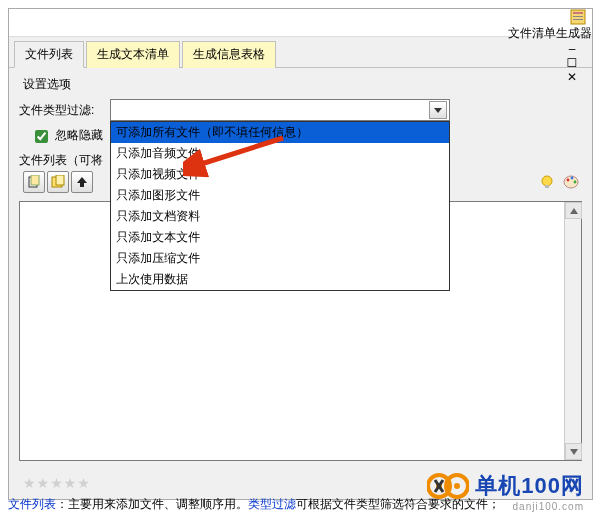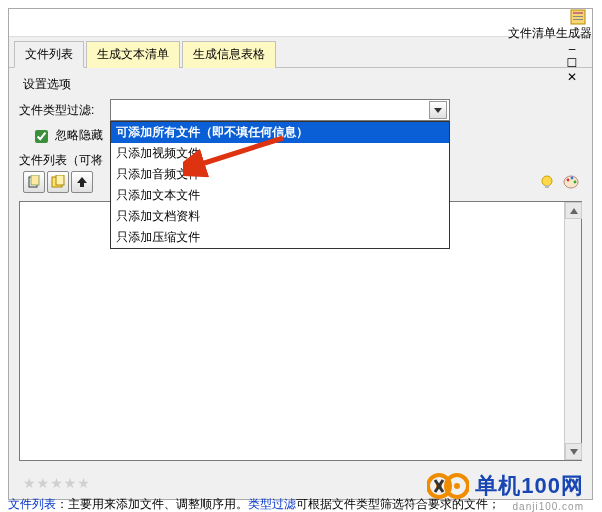--- a/index.html
+++ b/index.html
@@ -15,21 +15,21 @@
   .tab-body   { padding:6px 10px 4px 10px; }
   .section-lbl{ margin:2px 0 6px 4px; }
   .row1       { display:flex; align-items:center; gap:16px; }
   .filter-lbl { white-space:nowrap; }
   .combo-wrap { position:relative; flex:0 0 340px; }
   .combo      { width:340px; height:22px; border:1px solid #7a7a7a; background:#fff; display:flex; align-items:center; padding:0 2px; }
   .combo-btn  { width:18px; height:18px; border:1px solid #999; background:linear-gradient(#fff,#e0e0e0); display:flex; align-items:center; justify-content:center; margin-left:auto; }
   .arrow-down { width:0; height:0; border-left:4px solid transparent; border-right:4px solid transparent; border-top:5px solid #333; }
   .dropdown   { position:absolute; top:22px; left:0; width:340px; border:1px solid #333; background:#fff; z-index:10; }
   .dd-item    { padding:2px 5px; font-size:12px; }
-  .dd-item.sel{ background:#0a5fd7; color:#ffffff;font-weight:bold; }
+  .dd-item.sel{ background:#0a5fd7; color:#000000; }
   .btn        { width:66px; height:24px; border:1px solid #888; background:linear-gradient(#fdfdfd,#e4e4e4); display:flex; align-items:center; justify-content:center; }
   .row2       { margin:6px 0 4px 0; display:flex; align-items:center; }
   .chk        { display:flex; gap:4px; margin-left:12px; }
   .chk input  { accent-color:#3a8f3a; }
   .row3       { margin:6px 0 2px 0; }
   .iconbar    { display:flex; gap:2px; margin-left:4px; align-items:center; }
   .icon-btn   { width:22px; height:22px; border:1px solid #888; border-radius:2px; background:linear-gradient(#fff,#e0e0e0); display:flex; align-items:center; justify-content:center; }
   .icon-btn.plain{ border-color:transparent; background:none; }
   .list-area  { margin:4px 10px 0 10px; height:260px; border:1px solid #7a7a7a; background:#fff; position:relative; }
   .scrollbar  { position:absolute; right:0; top:0; width:17px; height:100%; background:#f0f0f0; border-left:1px solid #ccc; }
@@ -80,25 +80,27 @@
     <div class="row1">
       <span class="filter-lbl">文件类型过滤:</span>
       <div class="combo-wrap">
         <div class="combo">
           <span class="combo-btn">
               <span class="arrow-down"></span>
             </span>
         </div>
         <div class="dropdown">
           <div class="dd-item sel">可添加所有文件（即不填任何信息）</div>
+          <div class="dd-item">只添加音频文件</div>
           <div class="dd-item">只添加视频文件</div>
-          <div class="dd-item">只添加音频文件</div>
+          <div class="dd-item">只添加图形文件</div>
+          <div class="dd-item">只添加文档资料</div>
           <div class="dd-item">只添加文本文件</div>
-          <div class="dd-item">只添加文档资料</div>
           <div class="dd-item">只添加压缩文件</div>
+          <div class="dd-item">上次使用数据</div>
         </div>
       </div>
       <div style="flex:1"></div>
     </div>
 
     <div class="row2">
       <label class="chk">
         <input type="checkbox" checked="" style="">
         <span>忽略隐藏</span>
       </label>

